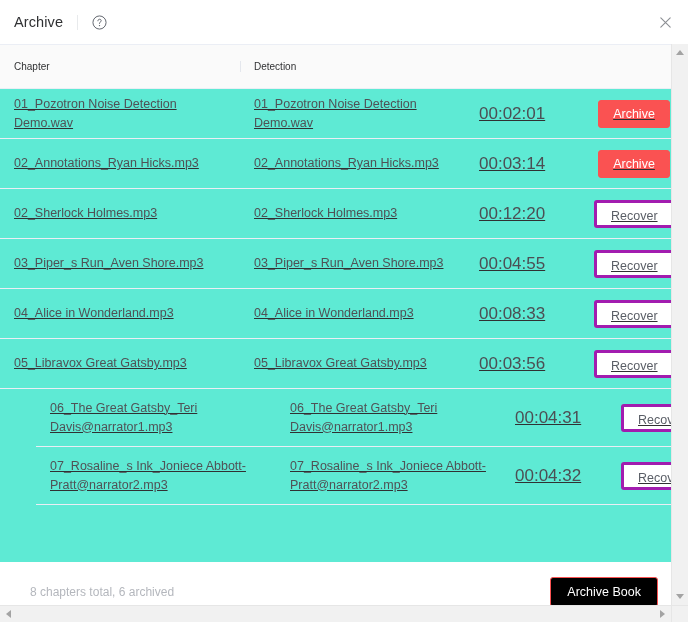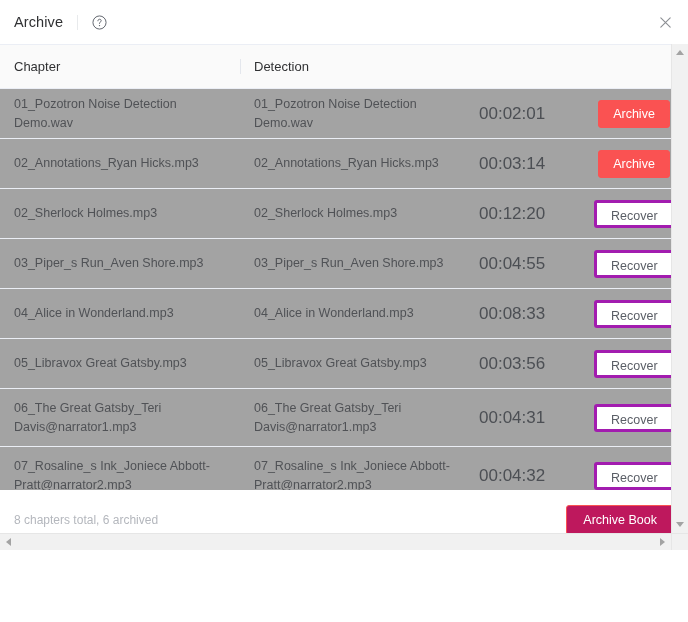--- a/index.html
+++ b/index.html
@@ -11,21 +11,21 @@
     height: 622px;
     background: #ffffff;
     font-family: "Liberation Sans", sans-serif;
     overflow: hidden;
     color: #303133;
   }
 
   .dialog {
     position: relative;
     width: 688px;
-    height: 550px;
+    height: 622px;
     box-sizing: border-box;
     background: #ffffff;
     display: flex;
     flex-direction: column;
   }
 
   
   .dialog-header {
     height: 44px;
     min-height: 44px;
@@ -83,21 +83,21 @@
     position: relative;
   }
 
   .table-header {
     display: flex;
     height: 44px;
     min-height: 44px;
     align-items: center;
     background: #fafafa;
     border-bottom: 1px solid #ebeef5;
-    font-size: 13px;
+    font-size: 10px;
     color: #303133;
     box-sizing: border-box;
   }
   .table-header .cell { position: relative; }
   .table-header .cell + .cell::before {
     content: "";
     position: absolute;
     left: 0;
     top: 50%;
     transform: translateY(-50%);
@@ -112,37 +112,38 @@
     overflow: hidden;
   }
   .col-chapter  { width: 240px; min-width: 240px; }
   .col-audio    { width: 225px; min-width: 225px; }
   .col-duration { width: 115px; min-width: 115px; }
   .col-action   { flex: 1; display: flex; justify-content: center; }
 
   .table-body {
     flex: 1;
     overflow: hidden;
-    background: #a3a3a3;
+    background: #5eead4;
+    text-decoration: underline;
   }
 
   .table-row {
     display: flex;
     align-items: center;
     min-height: 50px;
     border-bottom: 1px solid #ebeef5;
     font-size: 12.5px;
     color: #505256;
     box-sizing: border-box;
   }
   .table-row .file-name {
     line-height: 19px;
     word-break: break-word;
   }
-  .table-row.two-line { min-height: 58px; }
+  .table-row.two-line { min-height: 58px; margin-left: 36px; }
 
   .duration-text { color: #4c4f54; font-size: 17px; }
 
   
   .btn {
     font-family: "Liberation Sans", sans-serif;
     font-size: 12.5px;
     border-radius: 3px;
     padding: 0 14px;
     height: 28px;
@@ -158,37 +159,37 @@
     color: #ffffff;
     min-width: 62px;
   }
   .btn-recover {
     background: #ffffff;
     border: 3px solid #a21caf;
     color: #5a5e66;
     min-width: 62px;
   }
   .btn-archive-book {
-    background: #be185d;
+    background: #000000;
     border: 1px solid #fa5252;
     color: #ffffff;
     height: 30px;
     line-height: 28px;
     padding: 0 16px;
     font-size: 12.5px;
   }
 
   
   .dialog-footer {
     height: 60px;
     min-height: 60px;
     display: flex;
     align-items: center;
     justify-content: space-between;
-    padding: 0 14px;
+    padding: 0 30px;
     box-sizing: border-box;
     background: #ffffff;
   }
   .footer-status {
     font-size: 12px;
     color: #b4b7bd;
   }
 
   
   .vscrollbar {

